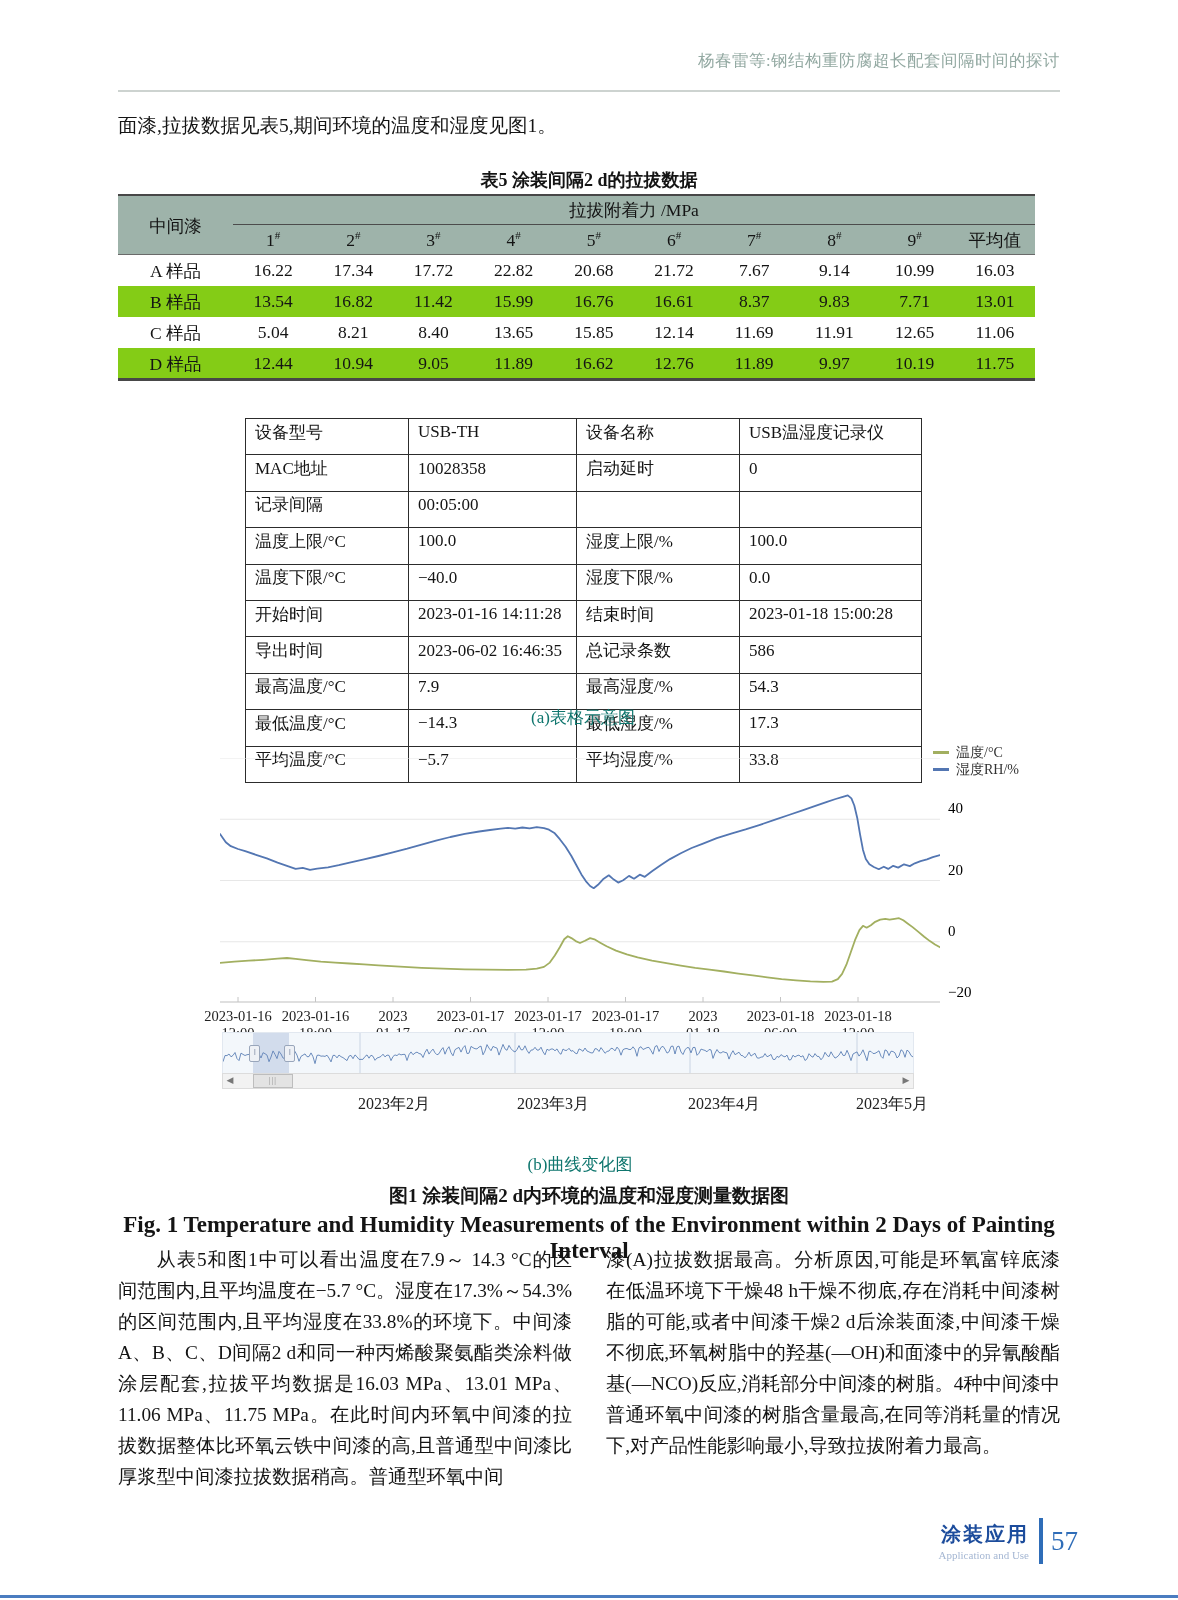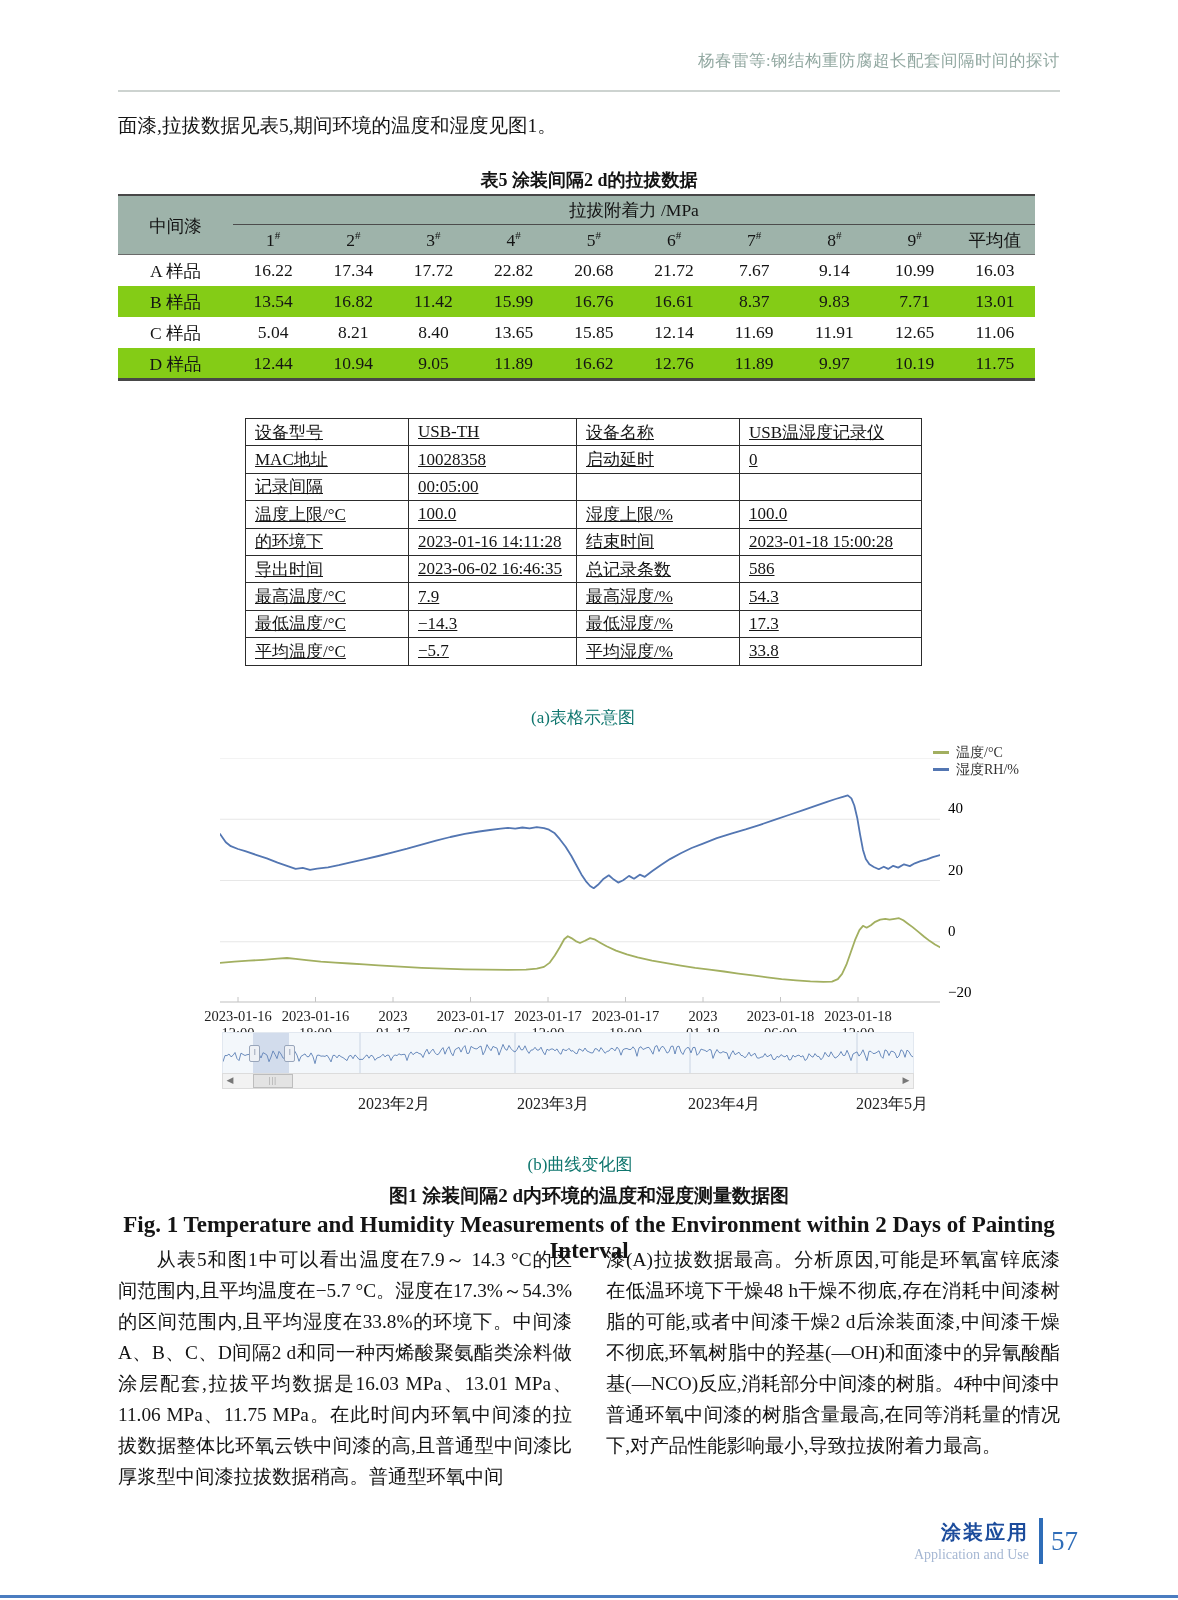--- a/index.html
+++ b/index.html
@@ -19,21 +19,21 @@
   .t5 .corner{width:115px;}
   .t5 .grp{border-bottom:1px solid #4c4c4c;height:28px;}
   .t5 .numrow th{height:30px;}
   .t5 tbody td{height:31px;}
   .t5 sup{font-size:11px;}
   .t5-topline{left:118px;top:194px;width:917px;height:3px;background:#474747;}
   .t5-midline{left:118px;top:254px;width:917px;height:1px;background:#6a6a6a;}
   .t5-botline{left:118px;top:378px;width:917px;height:3px;background:#474747;}
 
   table.dev{position:absolute;left:245px;top:418px;border-collapse:collapse;table-layout:fixed;width:676px;font-size:17px;}
-  .dev td{border:1.5px solid #2c2c2c;height:26.4px;padding:0 4px 0 9px;vertical-align:middle;overflow:hidden;white-space:nowrap;text-decoration:underline;}
+  .dev td{border:1.5px solid #2c2c2c;height:26.4px;padding:0 4px 9px 9px;vertical-align:middle;overflow:hidden;white-space:nowrap;}
 
   .kcap{color:#0f766e;font-size:17px;text-align:center;}
 
   .plot-svg{left:220px;top:758px;}
   .ytick{font-size:15px;color:#000000;width:44px;text-align:left;}
   .xtick{font-size:14.5px;color:#222;width:96px;text-align:center;line-height:17px;}
   .legend{left:933px;top:744px;font-size:14px;color:#333;line-height:17px;}
   .legend .row{display:flex;align-items:center;height:17px;}
   .legend .dash{display:inline-block;width:16px;height:3px;margin-right:7px;}
 
@@ -51,21 +51,21 @@
   .fig-en{left:118px;top:1212px;width:942px;text-align:center;font-weight:bold;font-size:23px;}
 
   .bodycol{width:454px;font-size:19.3px;line-height:31px;text-align:justify;}
   .col-left{left:118px;top:1244px;}
   .col-right{left:606px;top:1244px;}
   .col-left .p{text-indent:2em;}
 
   .footer{left:850px;top:1518px;width:228px;display:flex;align-items:center;justify-content:flex-end;}
   .f-cn{text-align:right;}
   .f-cn .t1{font-size:20px;font-weight:bold;color:#1c4c9c;letter-spacing:2px;}
-  .f-cn .t2{font-size:14px;color:#a5b7d3;margin-top:1px;margin-left:16px;}
+  .f-cn .t2{font-size:11px;color:#a5b7d3;margin-top:1px;margin-left:16px;}
   .f-bar{width:4px;height:46px;background:#2f6db8;margin:0 8px 0 10px;}
   .f-num{font-size:27px;color:#2f6db8;}
   .bottom-rule{left:0;top:1595px;width:1178px;height:3px;background:#4a7cc0;}
 </style>
 </head>
 <body>
 
 <div class="page">
 
   <div class="abs running-head">杨春雷等:钢结构重防腐超长配套间隔时间的探讨</div>
@@ -177,21 +177,27 @@
           <td></td>
           <td></td>
         </tr>
         <tr>
           <td>温度上限/°C</td>
           <td>100.0</td>
           <td>湿度上限/%</td>
           <td>100.0</td>
         </tr>
         <tr>
-          <td>的环境下</td>
+          <td>温度下限/°C</td>
+          <td>−40.0</td>
+          <td>湿度下限/%</td>
+          <td>0.0</td>
+        </tr>
+        <tr>
+          <td>开始时间</td>
           <td>2023-01-16 14:11:28</td>
           <td>结束时间</td>
           <td>2023-01-18 15:00:28</td>
         </tr>
         <tr>
           <td>导出时间</td>
           <td>2023-06-02 16:46:35</td>
           <td>总记录条数</td>
           <td>586</td>
         </tr>

